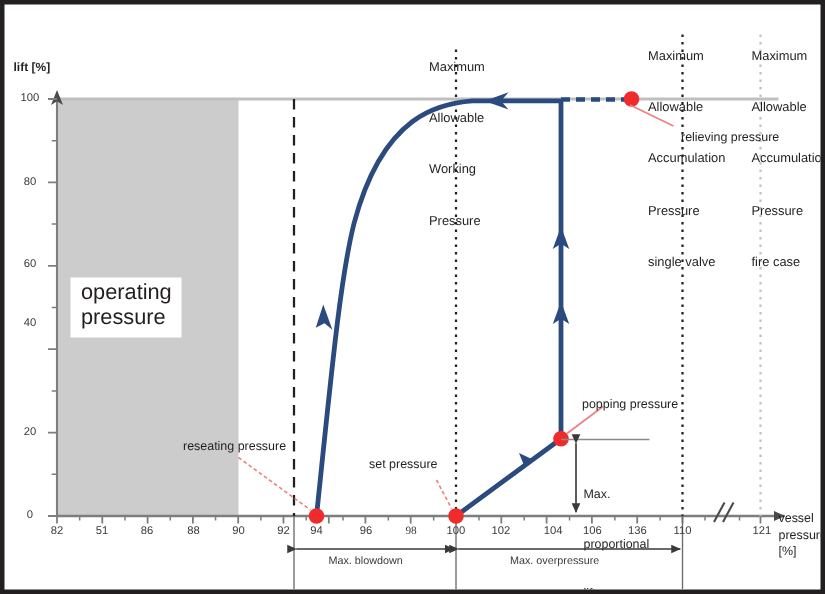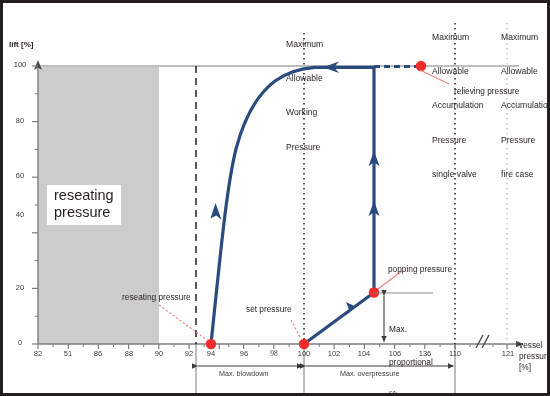--- a/index.html
+++ b/index.html
@@ -216,21 +216,21 @@
   <div class="lbl tick-lbl" style="left:55px; top:347px; width:20px;">51</div>
   <div class="lbl tick-lbl" style="left:85px; top:347px; width:20px;">86</div>
   <div class="lbl tick-lbl" style="left:116px; top:347px; width:20px;">88</div>
   <div class="lbl tick-lbl" style="left:146px; top:347px; width:20px;">90</div>
   <div class="lbl tick-lbl" style="left:176px; top:347px; width:20px;">92</div>
   <div class="lbl tick-lbl" style="left:198px; top:347px; width:20px;">94</div>
   <div class="lbl tick-lbl" style="left:231px; top:347px; width:20px;text-align:center;">96</div>
   <div class="lbl tick-lbl" style="left:261px; top:347px; width:20px;font-family:Liberation Serif, serif;">98</div>
   <div class="lbl tick-lbl" style="left:290px; top:347px; width:22px;">100</div>
   <div class="lbl tick-lbl" style="left:320px; top:347px; width:22px;">102</div>
-  <div class="lbl tick-lbl" style="left:350px; top:347px; width:22px;">104</div>
+  <div class="lbl tick-lbl" style="left:350px; top:347px; width:22px;text-align:right;">104</div>
   <div class="lbl tick-lbl" style="left:381px; top:347px; width:22px;">106</div>
   <div class="lbl tick-lbl" style="left:411px; top:347px; width:22px;">136</div>
   <div class="lbl tick-lbl" style="left:441px; top:347px; width:22px;">110</div>
   <div class="lbl tick-lbl" style="left:494px; top:347px; width:22px;">121</div>
 
   <div class="lbl vessel-ax" style="left:516px; top:337px;">vessel</div>
   <div class="lbl vessel-ax" style="left:516px; top:348px;">pressure</div>
   <div class="lbl vessel-ax" style="left:516px; top:359px;">[%]</div>
 
   <div class="lbl hdr-lbl" style="left:283px; top:13px;">
@@ -264,17 +264,17 @@
   <div class="lbl range-lbl" style="left:386px; top:299px;">
     <div>Max.</div>
     <div>proportional</div>
     <div>lift range</div>
   </div>
 
   <div class="lbl dim-lbl" style="left:216px; top:367px;">Max. blowdown</div>
   <div class="lbl dim-lbl" style="left:337px; top:367px;">Max. overpressure</div>
 
   <div id="operating-box">
-    <div>reseating</div>
+    <div>operating</div>
     <div>pressure</div>
   </div>
 
 </div>
 
 </body></html>

